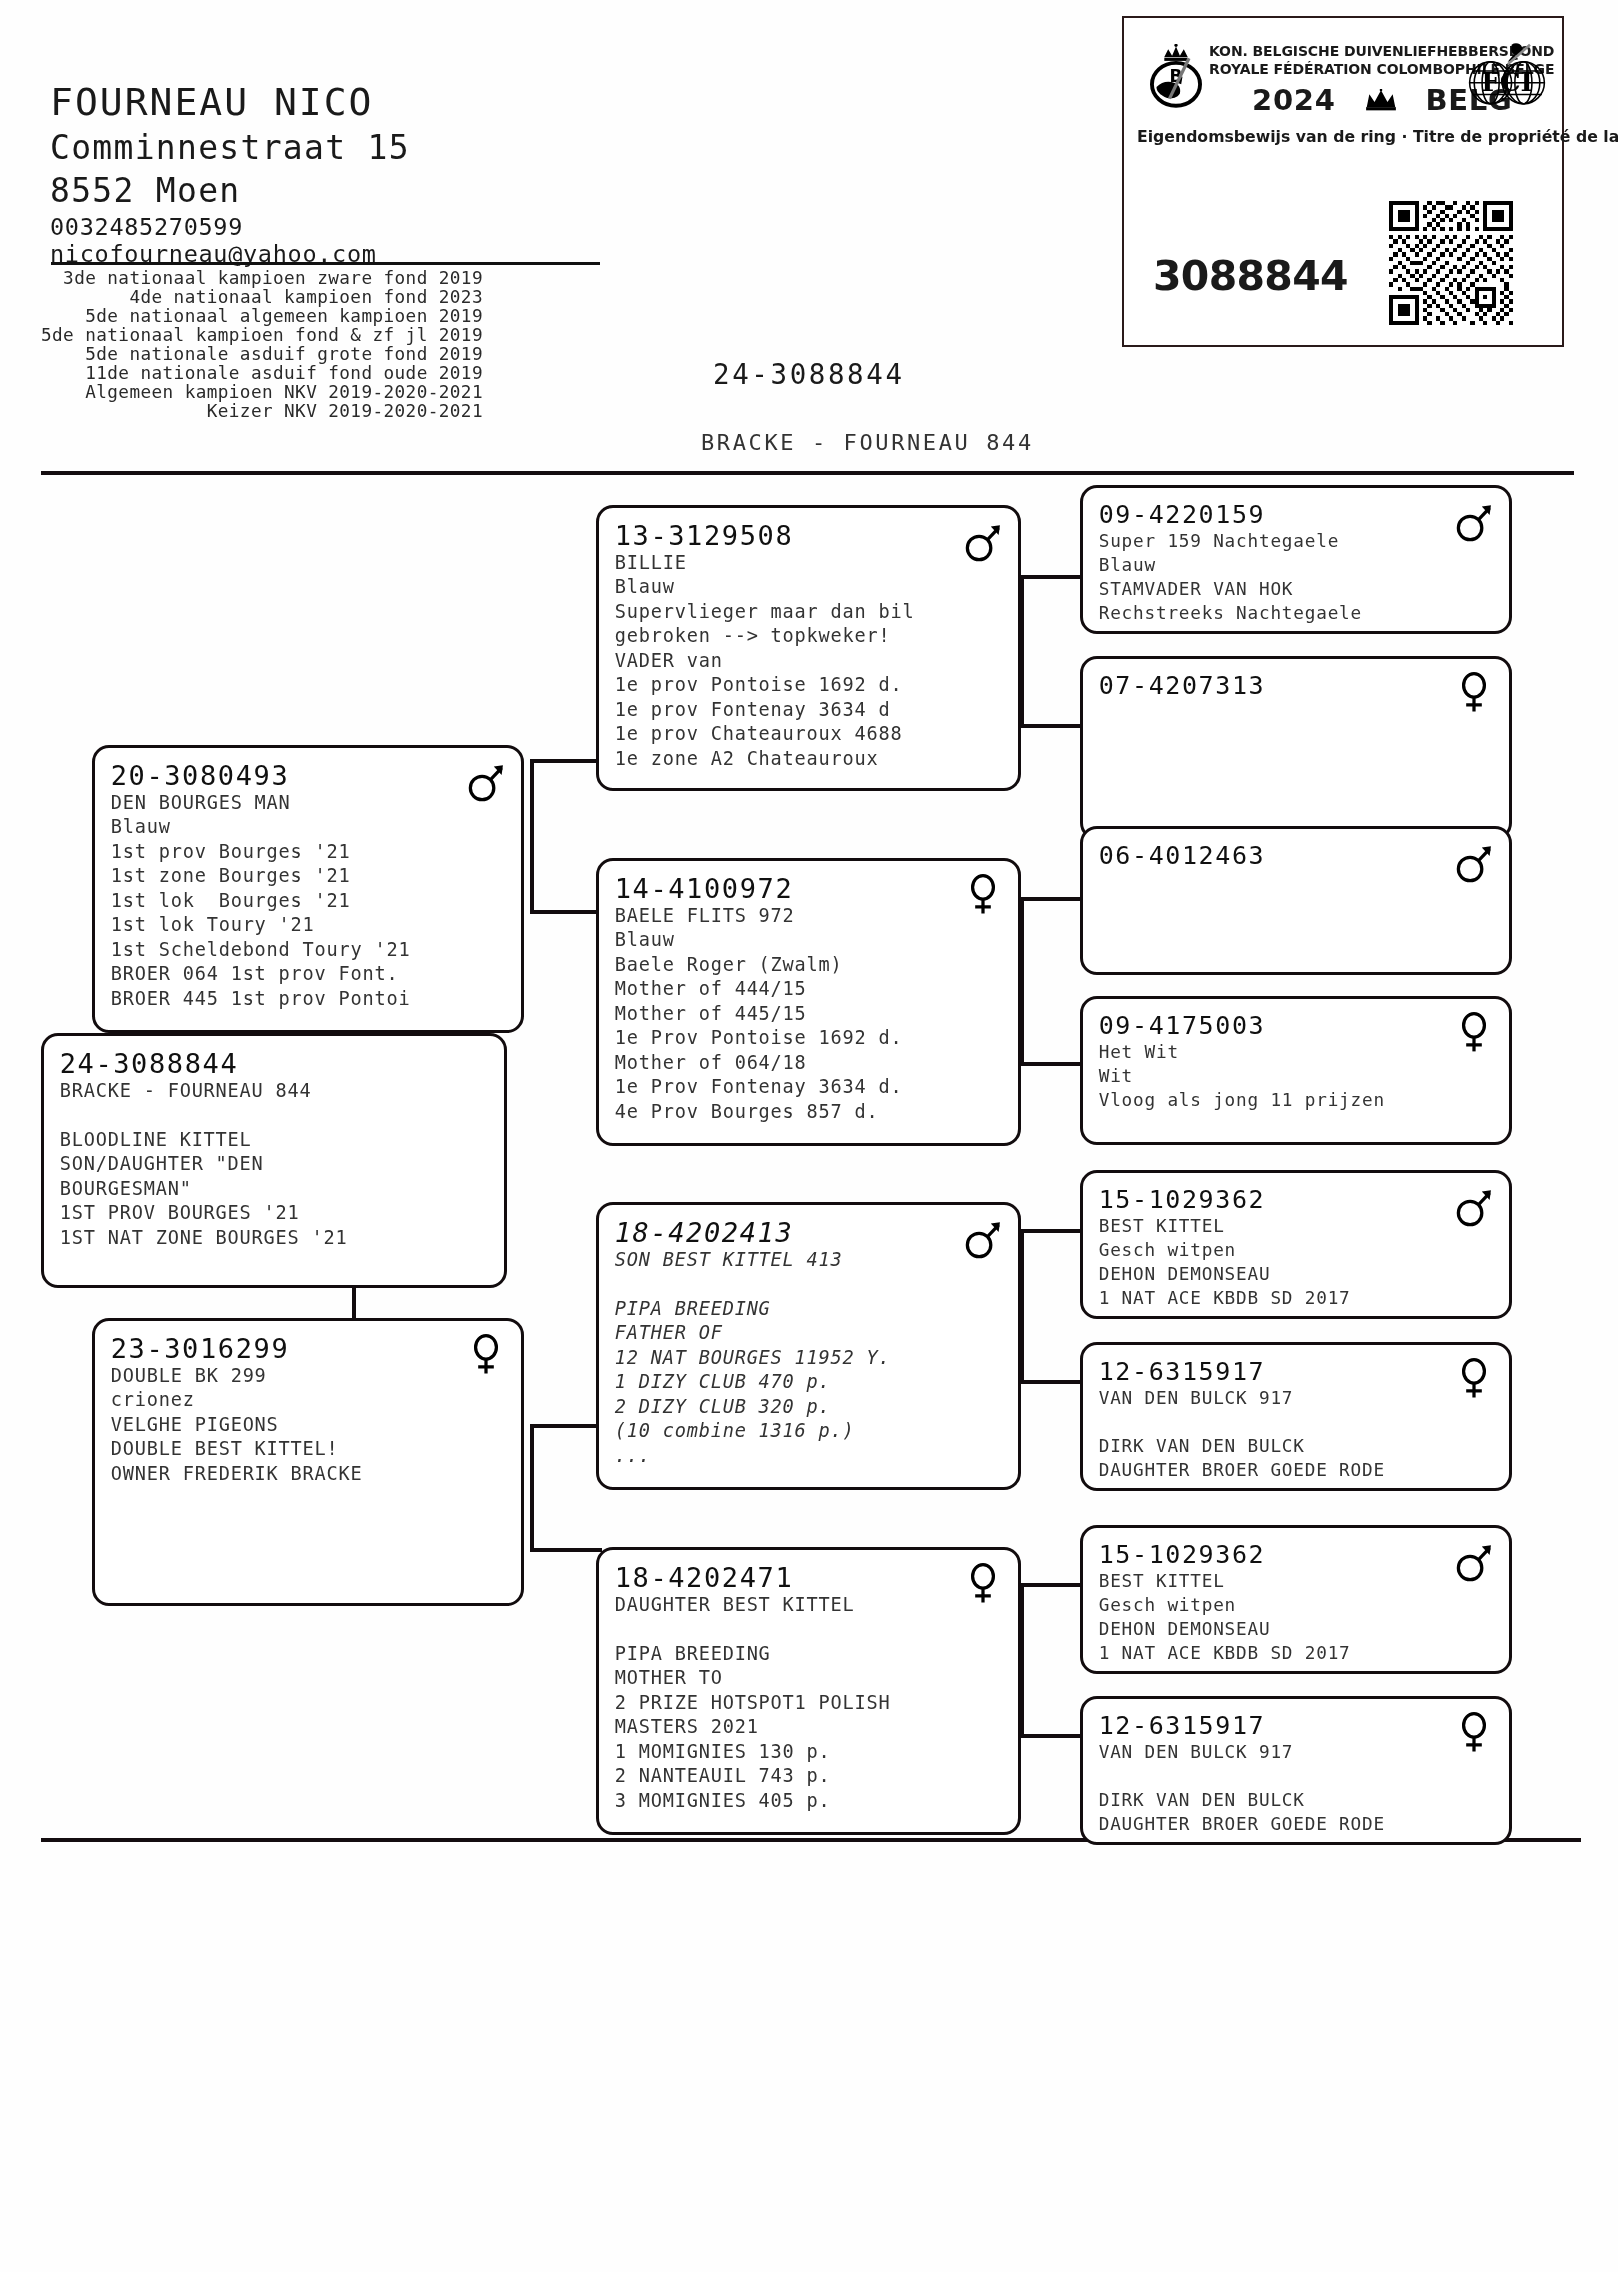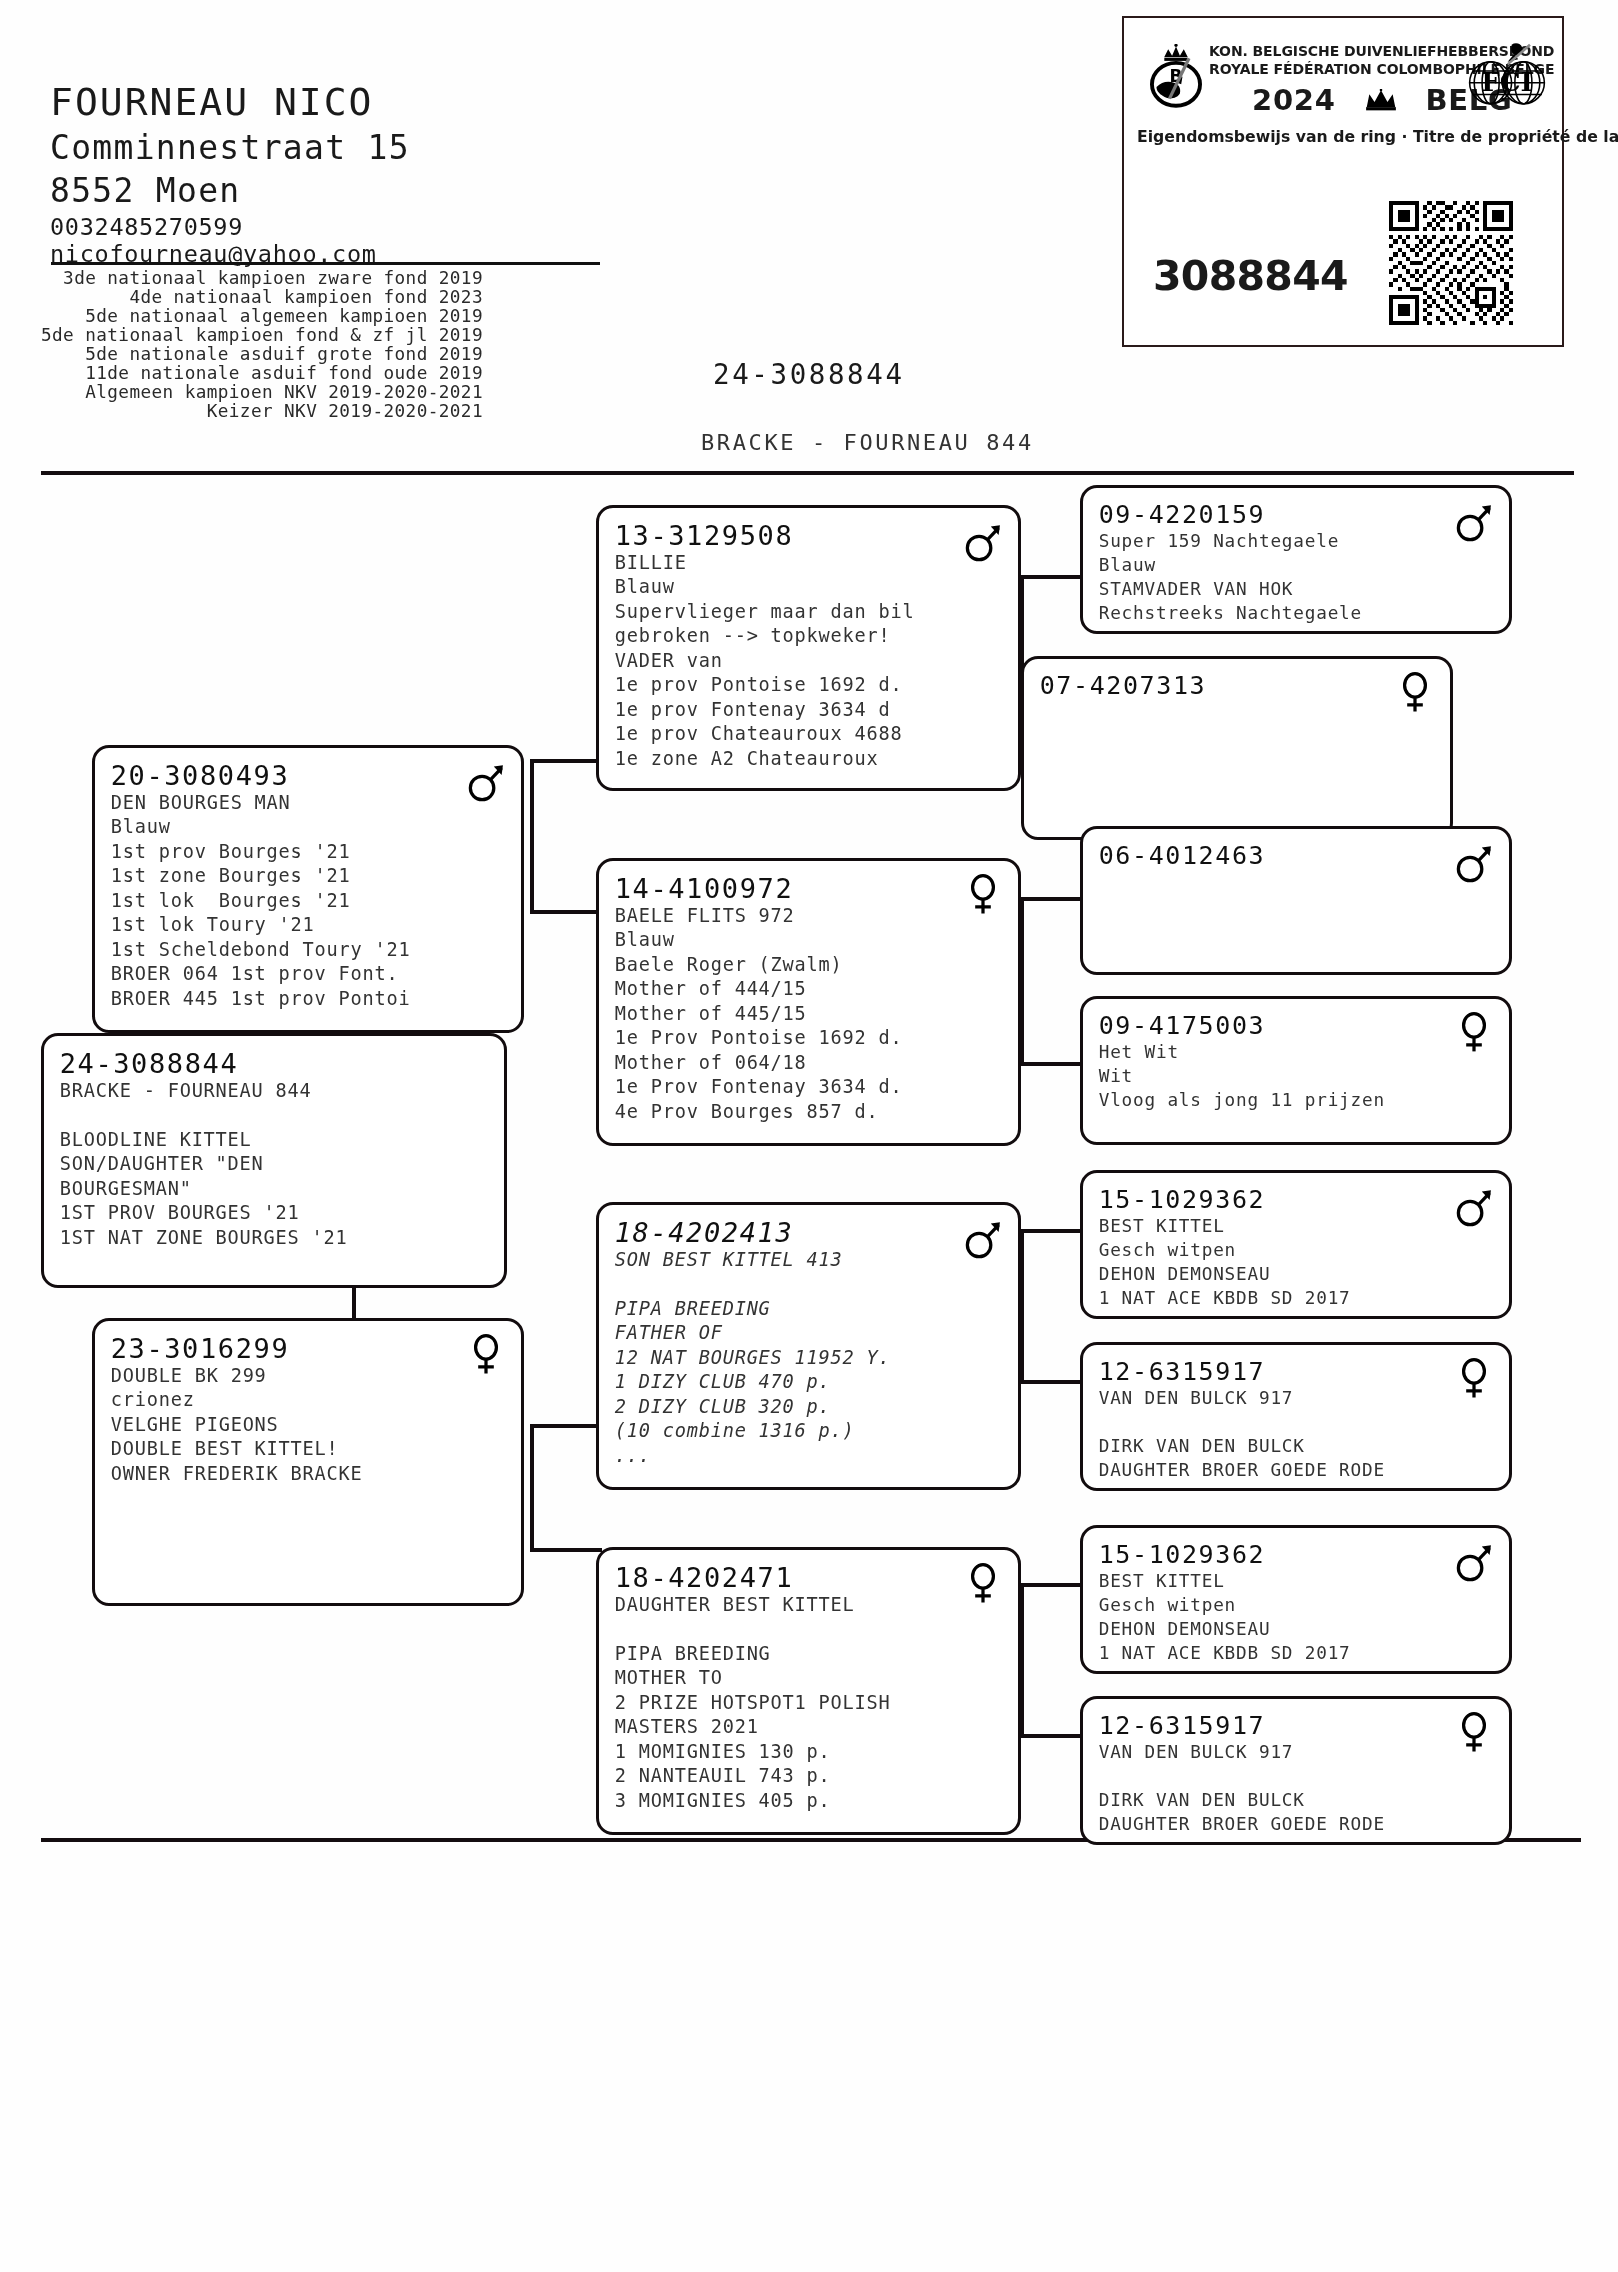--- a/index.html
+++ b/index.html
@@ -705,21 +705,21 @@
 Blauw
 STAMVADER VAN HOK
 Rechstreeks Nachtegaele</div>
     <svg class="sexsym" viewBox="0 0 58 66">
       <circle cx="23" cy="43" r="18" fill="none" stroke="#000" stroke-width="5"></circle>
       <path d="M36 30 L53 12" stroke="#000" stroke-width="5" fill="none"></path>
       <path d="M41 10 L55 8 L53 23 Z" fill="#000"></path>
     </svg>
   </div>
 
-  <div class="pbox small" style="left:1021px; top:656px; width:432px; height:184px;">
+  <div class="pbox small" style="left:1080px; top:656px; width:432px; height:184px;">
     <div class="ring">07-4207313</div>
     <svg class="sexsym" viewBox="0 0 58 66">
       <ellipse cx="29" cy="22" rx="16" ry="18" fill="none" stroke="#000" stroke-width="5"></ellipse>
       <path d="M29 40 L29 62" stroke="#000" stroke-width="5"></path>
       <path d="M17 52 L41 52" stroke="#000" stroke-width="5"></path>
     </svg>
   </div>
 
   <div class="pbox small" style="left:1080px; top:826px; width:432px; height:149px;">
     <div class="ring">06-4012463</div>

